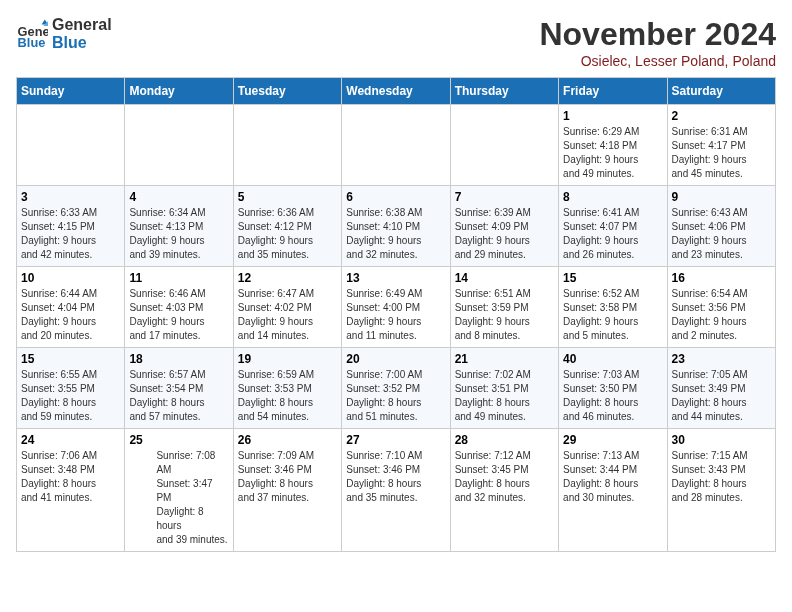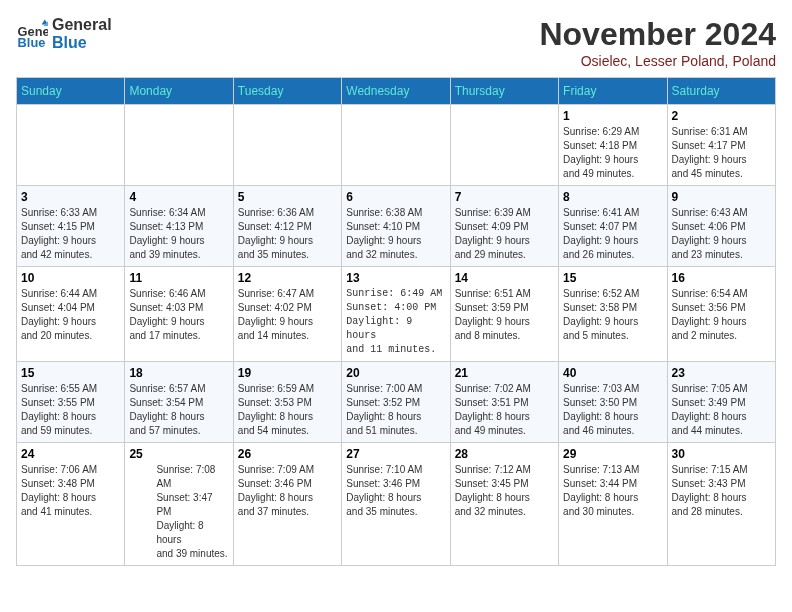--- a/index.html
+++ b/index.html
@@ -37,25 +37,25 @@
       font-size: 14px;
       color: #7f1d1d;
     }
     table {
       width: 100%;
       border-collapse: collapse;
       font-size: 11px;
     }
     thead tr th {
       background-color: #1a6fb5;
-      color: #5eead4;
+      color: #ffffff;
       padding: 6px 4px;
       text-align: left;
       font-size: 12px;
-      font-weight: normal;
+      font-weight: bold;
       border: 1px solid #ccc;
     }
     tbody tr td {
       vertical-align: top;
       padding: 4px;
       border: 1px solid #ccc;
       width: calc(100% / 7);
       height: 80px;
       background: #fff;
     }
@@ -201,21 +201,21 @@
         </td>
         <td>
           <span class="day-num">12</span>
           <div class="day-info" style="white-space: pre-line;">Sunrise: 6:47 AM
 Sunset: 4:02 PM
 Daylight: 9 hours
 and 14 minutes.</div>
         </td>
         <td>
           <span class="day-num">13</span>
-          <div class="day-info" style="white-space: pre-line; font-family: Liberation Mono, monospace;">Sunrise: 6:49 AM
+          <div class="day-info" style="white-space: pre-line;">Sunrise: 6:49 AM
 Sunset: 4:00 PM
 Daylight: 9 hours
 and 11 minutes.</div>
         </td>
         <td>
           <span class="day-num">14</span>
           <div class="day-info" style="white-space: pre-line;">Sunrise: 6:51 AM
 Sunset: 3:59 PM
 Daylight: 9 hours
 and 8 minutes.</div>

